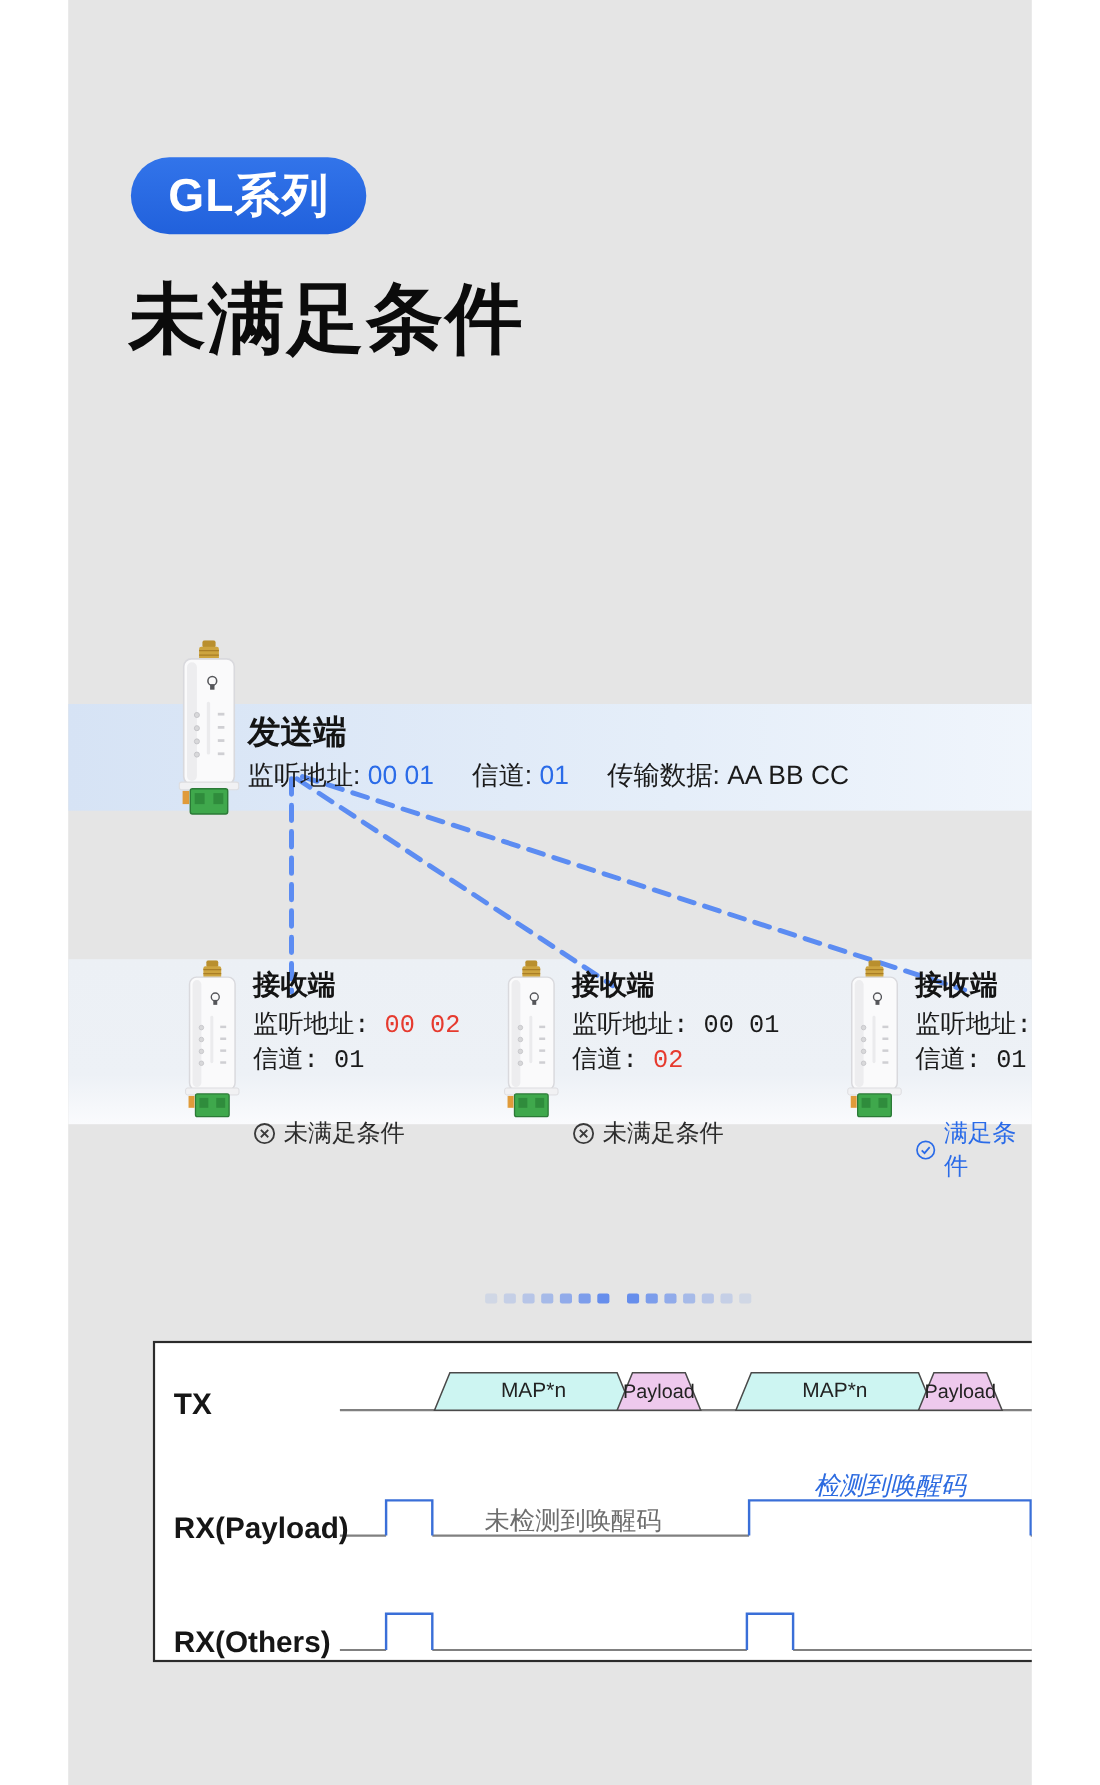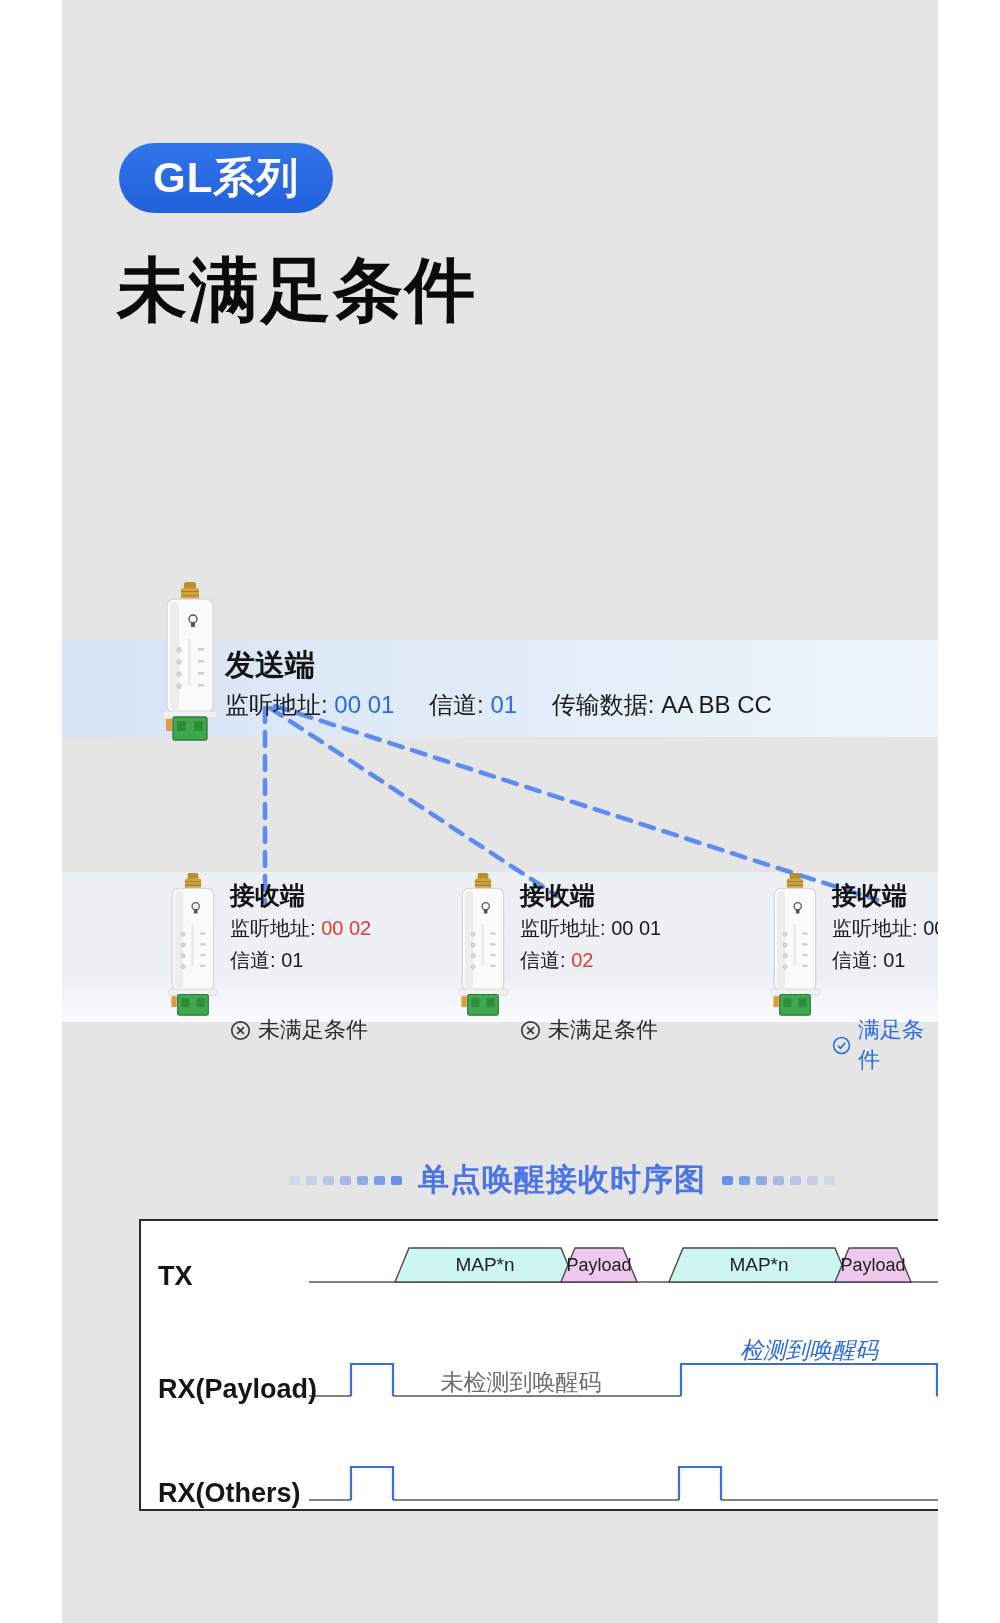--- a/index.html
+++ b/index.html
@@ -52,21 +52,21 @@
   }
   .bubble-title { font-size:20px; font-weight:600; margin-top:7px; }
   .bubble-value { font-size:29px; font-weight:500; margin-top:1px; letter-spacing:1px; }
   .bubble-tail {
     position:absolute; left:94px; bottom:-13px; width:0; height:0;
     border-left:13px solid transparent; border-right:13px solid transparent;
     border-top:15px solid #2059D7;
   }
   
   .rx-name { position:absolute; font-size:25px; font-weight:700; color:#141414; z-index:2; }
-  .rx-line { position:absolute; font-size:20px; color:#1b1b1b; z-index:2; white-space:nowrap; }
+  .rx-line { position:absolute; font-size:23px; color:#1b1b1b; z-index:2; white-space:nowrap;font-family:Liberation Mono, monospace; }
   .status { position:absolute; z-index:2; display:flex; align-items:center; gap:7px; font-size:22px; color:#2b2b2b; }
   .status.ok { color:#2A6BE8; }
   .status svg { display:block; }
   
   .timing-title-row {
     position:absolute; left:0; top:1160px; width:1000px; height:40px;
     display:flex; align-items:center; justify-content:center; gap:16px;
   }
   .t-dashes { display:flex; gap:6px; align-items:center; }
   .t-dashes span { width:11px; height:9px; border-radius:2px; background:#5884EC; }
@@ -199,21 +199,20 @@
   <div class="timing-title-row">
     <span class="t-dashes">
       <span class="dl1"></span>
         <span class="dl2"></span>
         <span class="dl3"></span>
         <span class="dl4"></span>
         <span class="dl5"></span>
         <span class="dl6"></span>
         <span class="dl7"></span>
     </span>
-    <span class="timing-title">单点唤醒接收时序图</span>
     <span class="t-dashes">
       <span class="dr1"></span>
         <span class="dr2"></span>
         <span class="dr3"></span>
         <span class="dr4"></span>
         <span class="dr5"></span>
         <span class="dr6"></span>
         <span class="dr7"></span>
     </span>
   </div>

